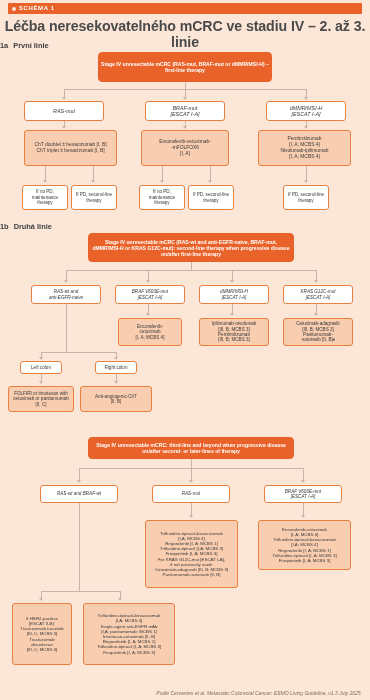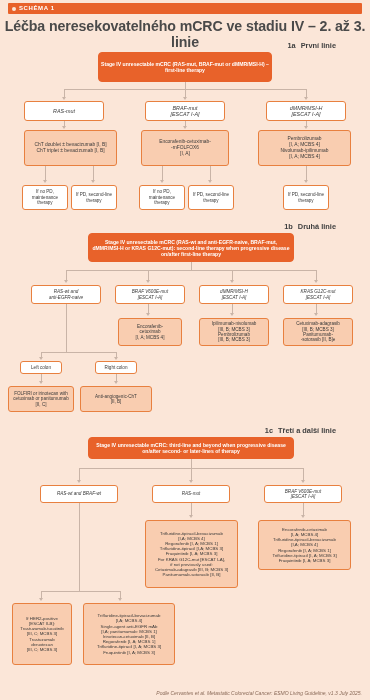--- a/index.html
+++ b/index.html
@@ -28,21 +28,21 @@
   }
 
   
   .maintitle{
     position:absolute;left:0;top:18px;width:370px;text-align:center;
     font-size:14.2px;font-weight:bold;color:#4a4a4a;letter-spacing:-.1px;
   }
 
   
   .seclabel{
-    position:absolute;text-align:right;font-size:7.4px;font-weight:bold;color:#3f3f3f;
+    position:absolute;text-align:left;font-size:7.4px;font-weight:bold;color:#3f3f3f;
     width:336px;left:0;
   }
   .seclabel .num{margin-right:5px;}
 
   
   .box{
     position:absolute;box-sizing:border-box;
     display:flex;align-items:center;justify-content:center;
     text-align:center;border-radius:3px;
     line-height:1.18;
@@ -249,23 +249,20 @@
   <div class="arw" style="left:113.6px;top:381px;"></div>
 
   <div class="box peach tiny" style="left:8px;top:386px;width:66px;height:26px;">
     <span>FOLFIRI or irinotecan with cetuximab or panitumumab [II, C]</span>
     </div>
   <div class="box peach tiny" style="left:80px;top:386px;width:72px;height:26px;">
     <span style="white-space:pre-line">Anti-angiogenic-ChT
 [II, B]</span>
     </div>
 
-  <div class="seclabel" style="top:426px;">
-    <span class="num">1c</span><span>Třetí a další linie</span>
-  </div>
 
   <div class="box hdr" style="left:88px;top:437px;width:206px;height:22px;">
     <span>Stage IV unresectable mCRC: third-line and beyond when progressive disease on/after second- or later-lines of therapy</span>
     </div>
 
   <div class="ln vl" style="left:191px;top:459px;height:9px;"></div>
   <div class="ln hl" style="left:79px;top:468px;width:224px;"></div>
   <div class="ln vl" style="left:79px;top:468px;height:13px;"></div>
   <div class="ln vl" style="left:191px;top:468px;height:13px;"></div>
   <div class="ln vl" style="left:303px;top:468px;height:13px;"></div>

